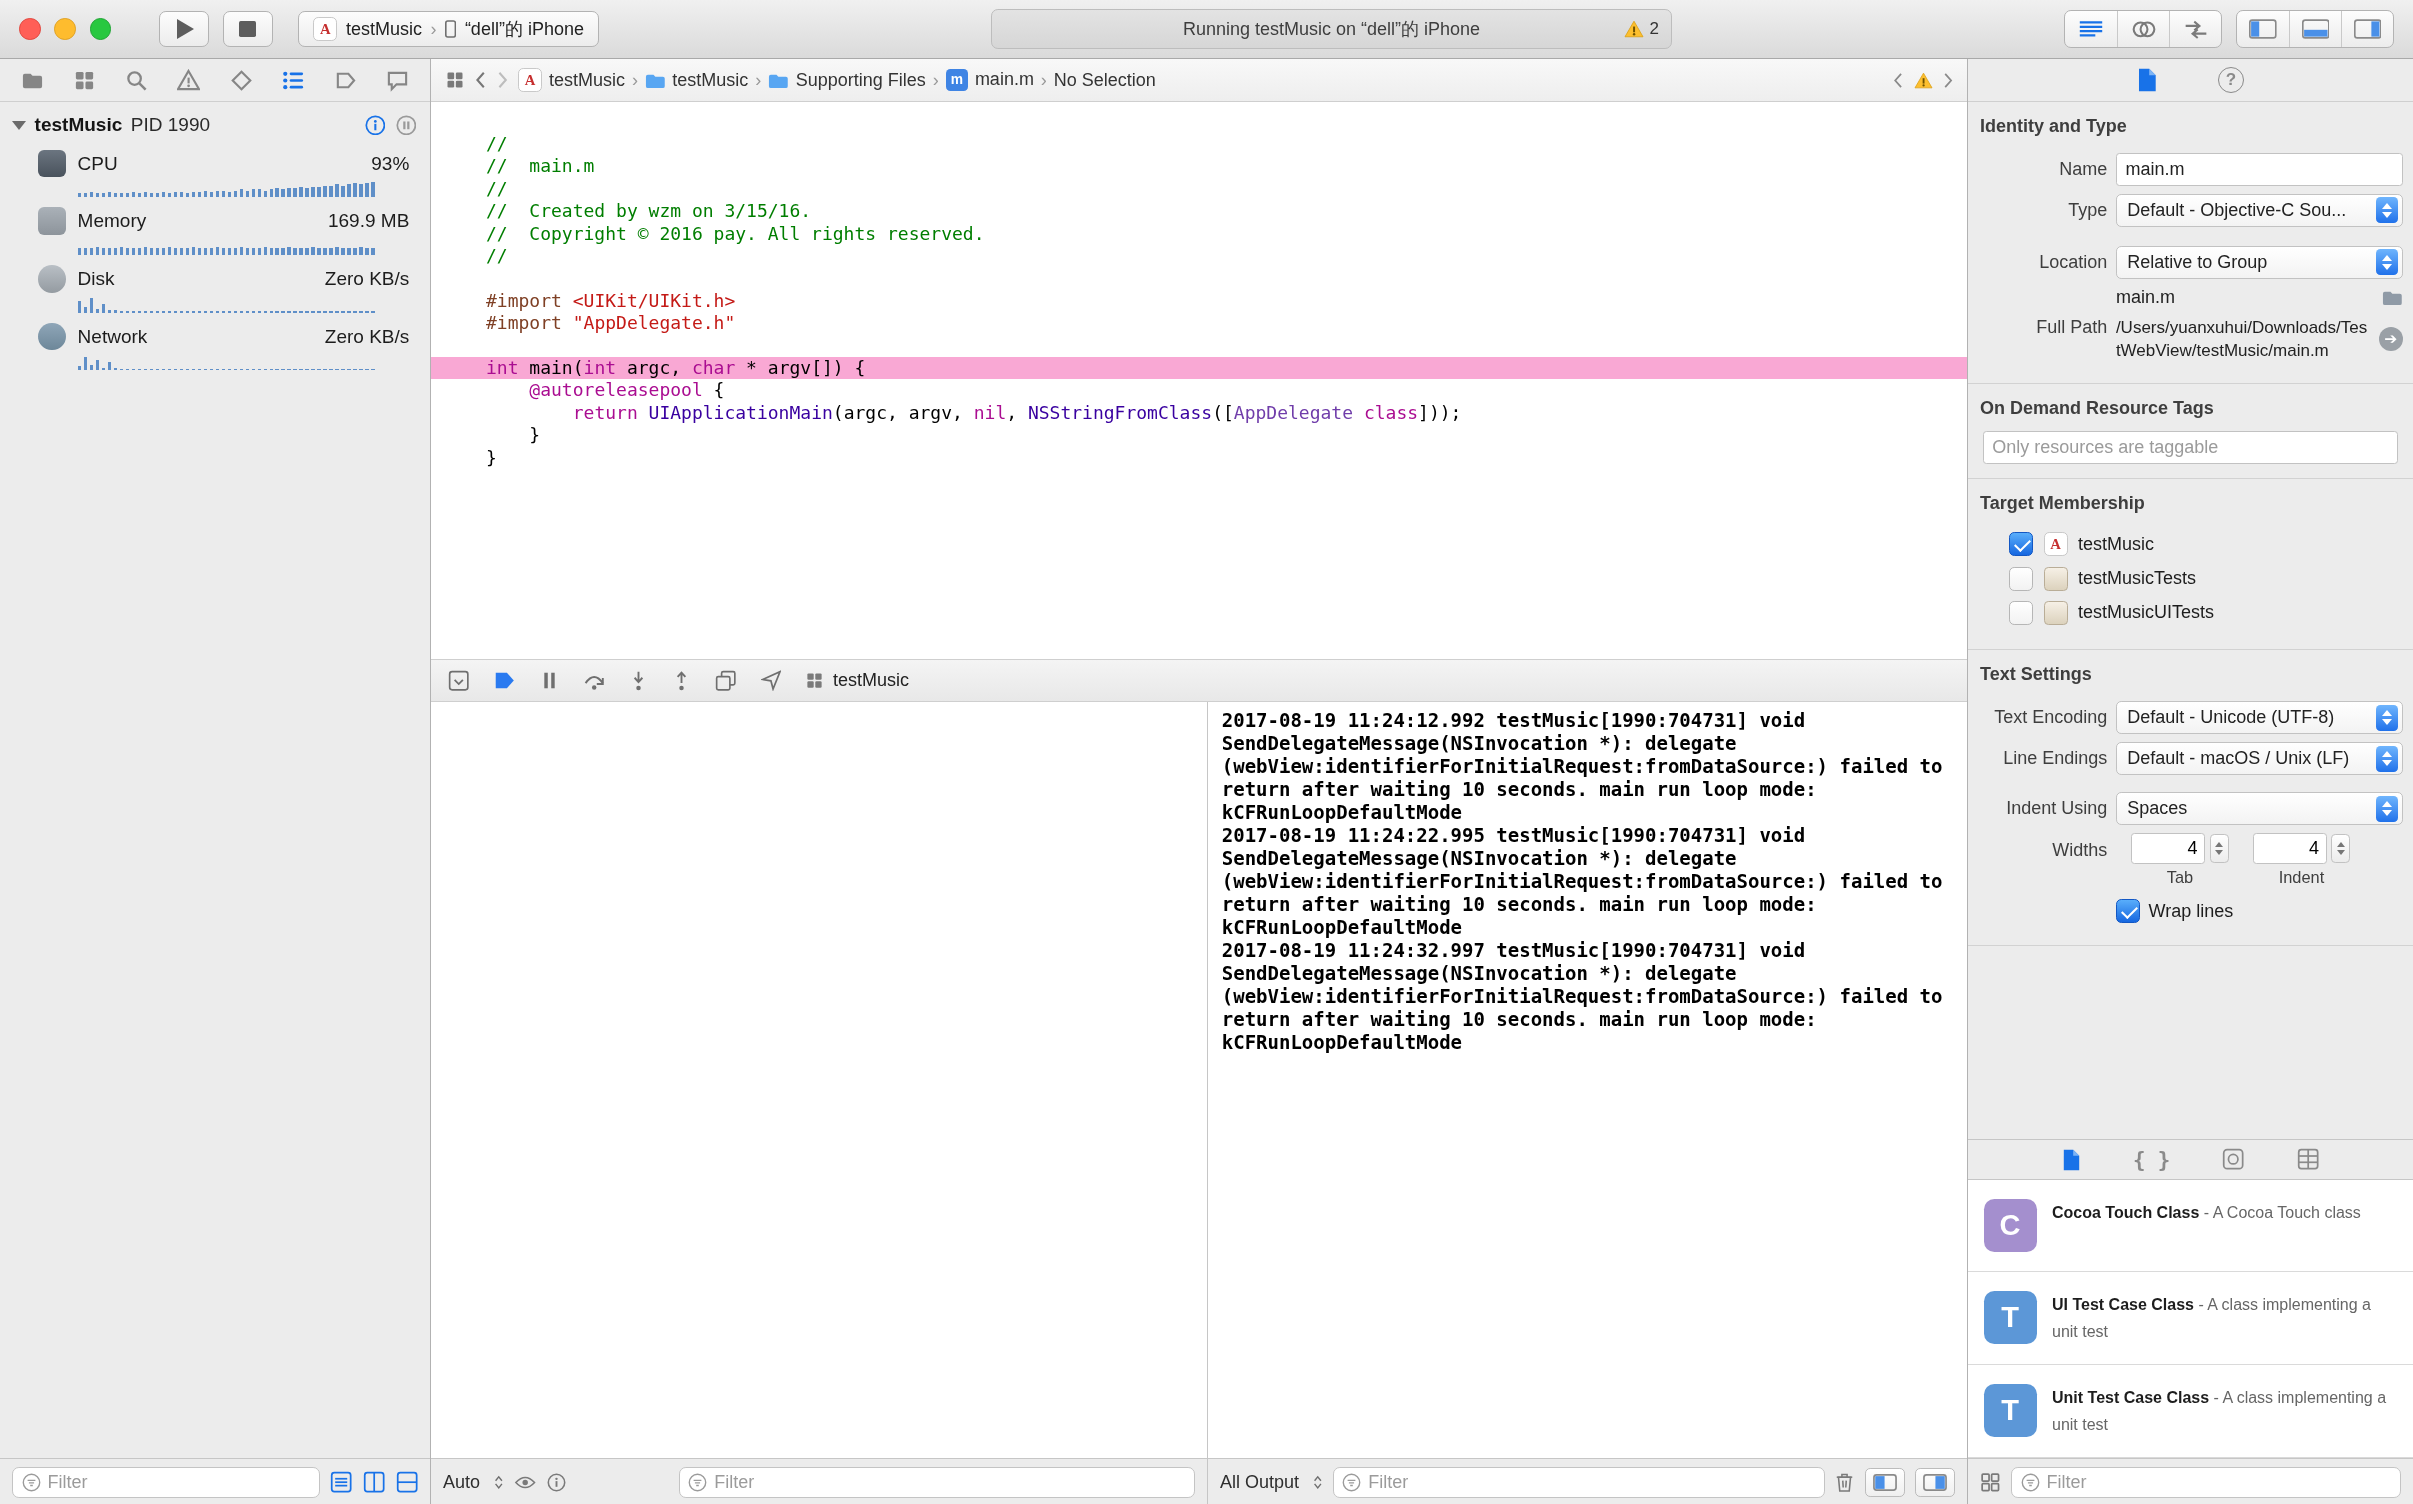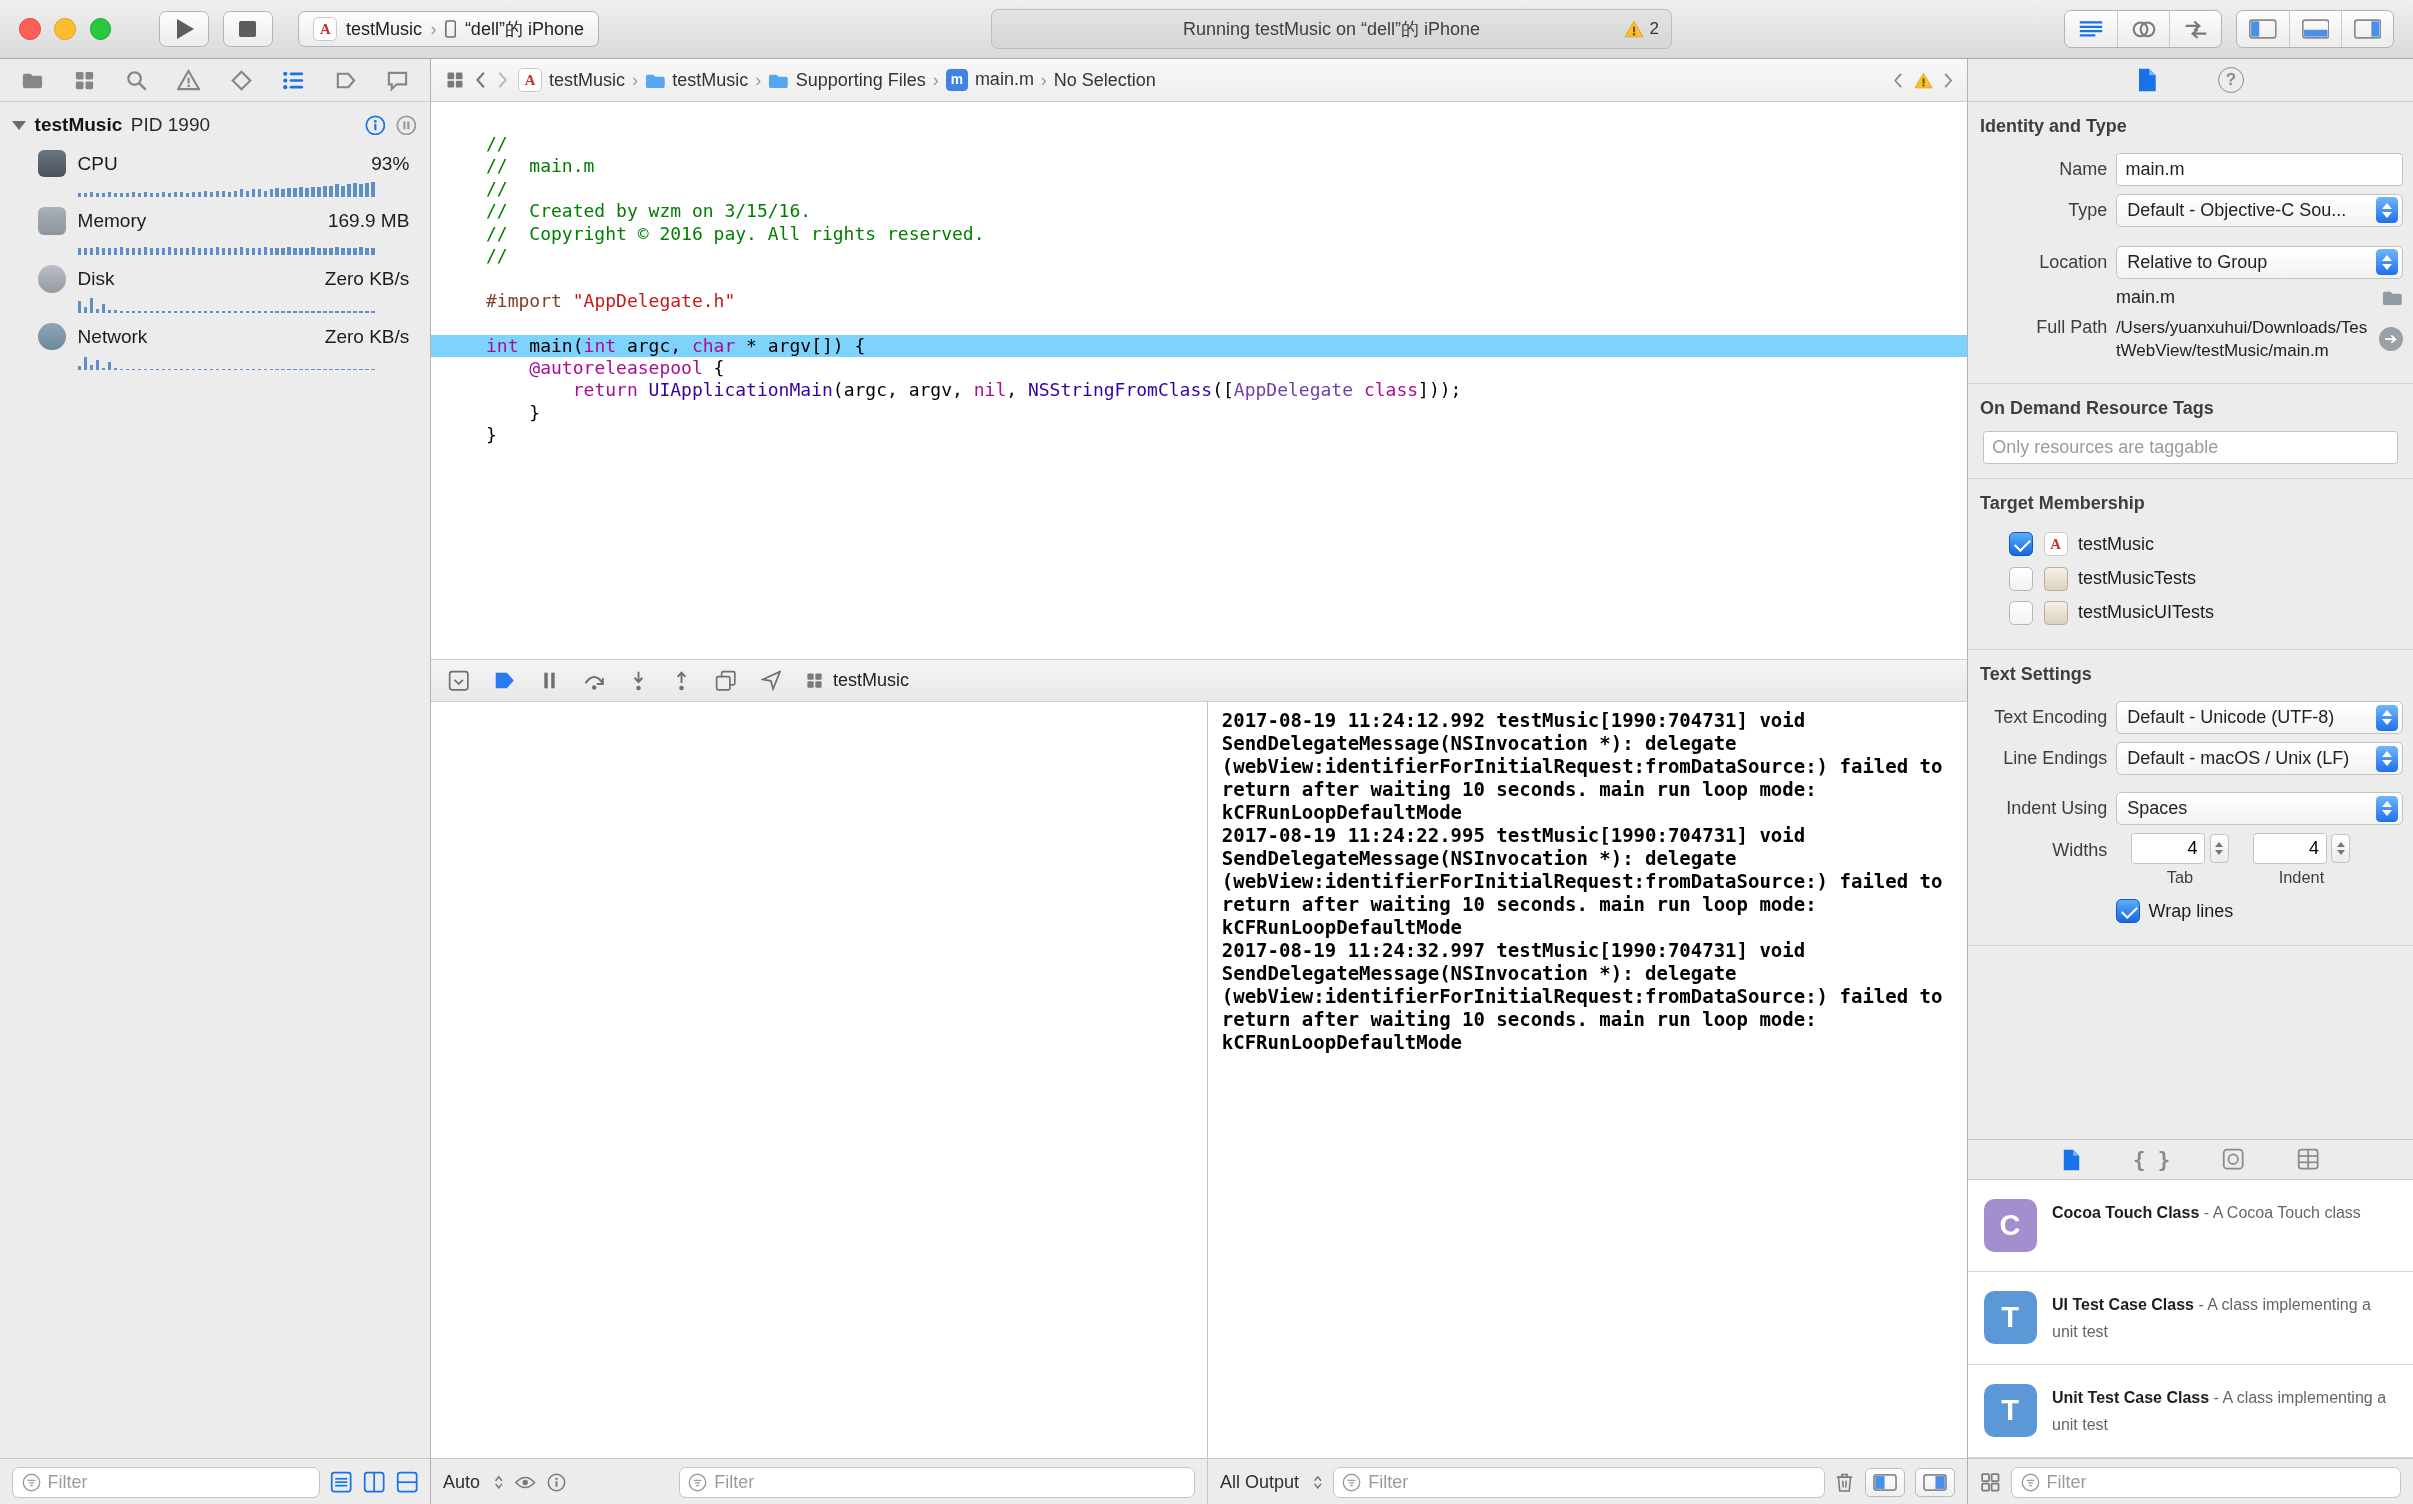--- a/index.html
+++ b/index.html
@@ -76,21 +76,21 @@
   .crumb{display:flex;align-items:center;gap:6.9px;white-space:nowrap;}
   .crumb-sep{color:#999;}
   .i-folder{width:20.7px;height:17px;}
   .mfile{width:22.4px;height:22.4px;border-radius:4.3px;background:#3f84e4;color:#fff;font-weight:bold;font-size:13.8px;
     display:inline-flex;align-items:center;justify-content:center;flex:none;}
   .jump-right{margin-left:auto;display:flex;align-items:center;gap:10.3px;}
 
   .editor{height:557px;flex:none;background:#fff;overflow:hidden;font-family:"DejaVu Sans Mono",monospace;
     font-size:18px;line-height:22.4px;color:#000;padding-top:31px;}
   .code-line{padding-left:55px;white-space:pre;}
-  .code-line.hl{background:#7dd3fc;}
+  .code-line.hl{background:#f9a8d4;}
   .tok-com{color:#007e00;}
   .tok-pre{color:#7f4025;}
   .tok-str{color:#c41a16;}
   .tok-kw{color:#aa0d91;}
   .tok-fn{color:#3900a0;}
   .tok-ty{color:#703daa;}
 
   .debugbar{height:43px;flex:none;display:flex;align-items:center;gap:24px;padding:0 17px;
     background:linear-gradient(#f4f4f4,#e8e8e8);border-top:0.9px solid #cfcfcf;border-bottom:0.9px solid #cfcfcf;}
   .dbg-btn{display:flex;align-items:center;}
@@ -657,20 +657,21 @@
       </div>
 
       <div class="editor">
           <div class="code-line"><span class="tok-com">//</span></div>
           <div class="code-line"><span class="tok-com">//  main.m</span></div>
           <div class="code-line"><span class="tok-com">//</span></div>
           <div class="code-line"><span class="tok-com">//  Created by wzm on 3/15/16.</span></div>
           <div class="code-line"><span class="tok-com">//  Copyright © 2016 pay. All rights reserved.</span></div>
           <div class="code-line"><span class="tok-com">//</span></div>
           <div class="code-line">&nbsp;</div>
+          <div class="code-line"><span class="tok-pre">#import</span><span> </span><span class="tok-str">&lt;UIKit/UIKit.h&gt;</span></div>
           <div class="code-line"><span class="tok-pre">#import</span><span> </span><span class="tok-str">"AppDelegate.h"</span></div>
           <div class="code-line">&nbsp;</div>
           <div class="code-line hl"><span class="tok-kw">int</span><span> main(</span><span class="tok-kw">int</span><span> argc, </span><span class="tok-kw">char</span><span> * argv[]) {</span></div>
           <div class="code-line"><span>    </span><span class="tok-kw">@autoreleasepool</span><span> {</span></div>
           <div class="code-line"><span>        </span><span class="tok-kw">return</span><span> </span><span class="tok-fn">UIApplicationMain</span><span>(argc, argv, </span><span class="tok-kw">nil</span><span>, </span><span class="tok-fn">NSStringFromClass</span><span>([</span><span class="tok-ty">AppDelegate</span><span> </span><span class="tok-kw">class</span><span>]));</span></div>
           <div class="code-line"><span>    }</span></div>
           <div class="code-line"><span>}</span></div>
         </div>
 
       <div class="debugbar">

